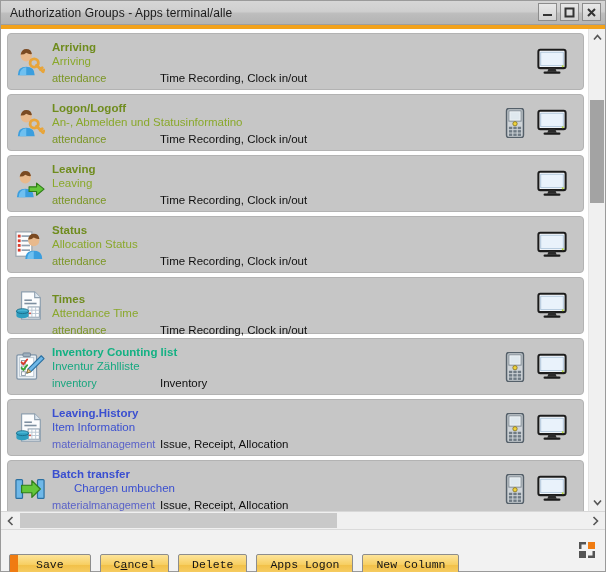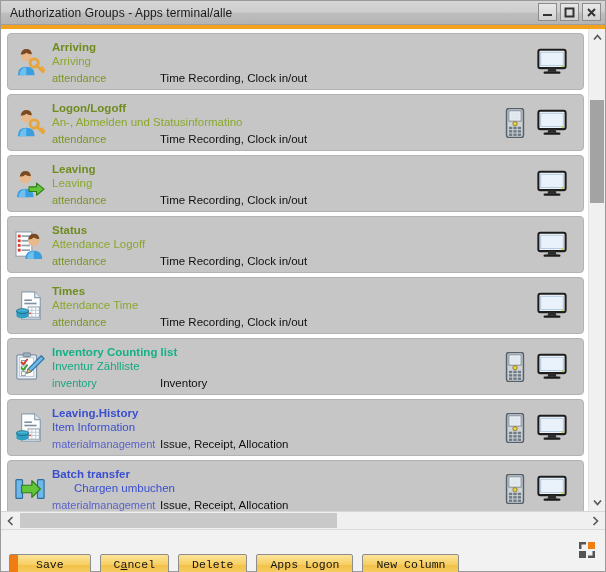--- a/index.html
+++ b/index.html
@@ -426,21 +426,21 @@
                 <rect x="3" y="20" width="3" height="3" fill="#d93a2b"></rect>
                 <rect x="7" y="20.6" width="9" height="1.8" fill="#8fa0b0"></rect>
                 <ellipse cx="20" cy="11" rx="6" ry="6.4" fill="#e8b98c"></ellipse>
                 <path d="M14 10 q1-6 6-6 q5.5 0 6 5.5 q-3 .6-6-1.4 q-2.6 2.4-6 1.9z" fill="#7a4a22"></path>
                 <path d="M11 31 q0-9 9-9 q9 0 9 9z" fill="#3b9ede"></path>
                 <path d="M13 31 q0-7.5 7-8.4 l0 8.4z" fill="#6fc0f0"></path>
               </svg>
             </div>
             <div class="row-texts">
               <div class="row-title" style="color: rgb(111, 140, 30);">Status</div>
-              <div class="row-subtitle" style="color: rgb(138, 168, 44);">Attendance Logoff</div>
+              <div class="row-subtitle" style="color: rgb(138, 168, 44);">Allocation Status</div>
               <div class="row-meta">
                 <div class="row-group" style="color: rgb(123, 150, 37);">attendance</div>
                 <div class="row-desc" style="color: rgb(16, 16, 16);">Time Recording, Clock in/out</div>
               </div>
             </div>
             <div class="row-devices">
               <span style="display: flex;">
                 <svg width="30" height="30" viewBox="0 0 32 32">
                   <rect x="1.5" y="3" width="29" height="19.5" rx="2" fill="#fafcff" stroke="#1c1c1c" stroke-width="2.2"></rect>
                   <rect x="4" y="5.5" width="24" height="14.5" fill="#e9f2fb" stroke="#9bb6cf" stroke-width="0.8"></rect>
@@ -460,21 +460,21 @@
                 <rect x="10" y="12.5" width="13" height="1.7" fill="#7e8fa0"></rect>
                 <rect x="14" y="17" width="12" height="11" fill="#fff" stroke="#8fa0b0" stroke-width="1.1"></rect>
                 <path d="M14 20.5 h12 M14 24 h12 M18 17 v11 M22 17 v11" stroke="#b9c6d2" stroke-width="1"></path>
                 <rect x="10" y="23" width="7" height="1.7" fill="#d0534a"></rect>
                 <ellipse cx="8" cy="21.5" rx="6.5" ry="2.6" fill="#49b6d6"></ellipse>
                 <path d="M1.5 21.5 v5 q0 2.6 6.5 2.6 q6.5 0 6.5-2.6 v-5z" fill="#2f9ec0"></path>
                 <ellipse cx="8" cy="21.5" rx="6.5" ry="2.6" fill="none" stroke="#1b6f8c" stroke-width="1"></ellipse>
               </svg>
             </div>
             <div class="row-texts">
-              <div class="row-title" style="color: rgb(111, 140, 30);">Times</div>
+              <div class="row-title" style="color: rgb(111, 140, 30); margin-top: 8px;">Times</div>
               <div class="row-subtitle" style="color: rgb(138, 168, 44);">Attendance Time</div>
               <div class="row-meta">
                 <div class="row-group" style="color: rgb(123, 150, 37);">attendance</div>
                 <div class="row-desc" style="color: rgb(16, 16, 16);">Time Recording, Clock in/out</div>
               </div>
             </div>
             <div class="row-devices">
               <span style="display: flex;">
                 <svg width="30" height="30" viewBox="0 0 32 32">
                   <rect x="1.5" y="3" width="29" height="19.5" rx="2" fill="#fafcff" stroke="#1c1c1c" stroke-width="2.2"></rect>

